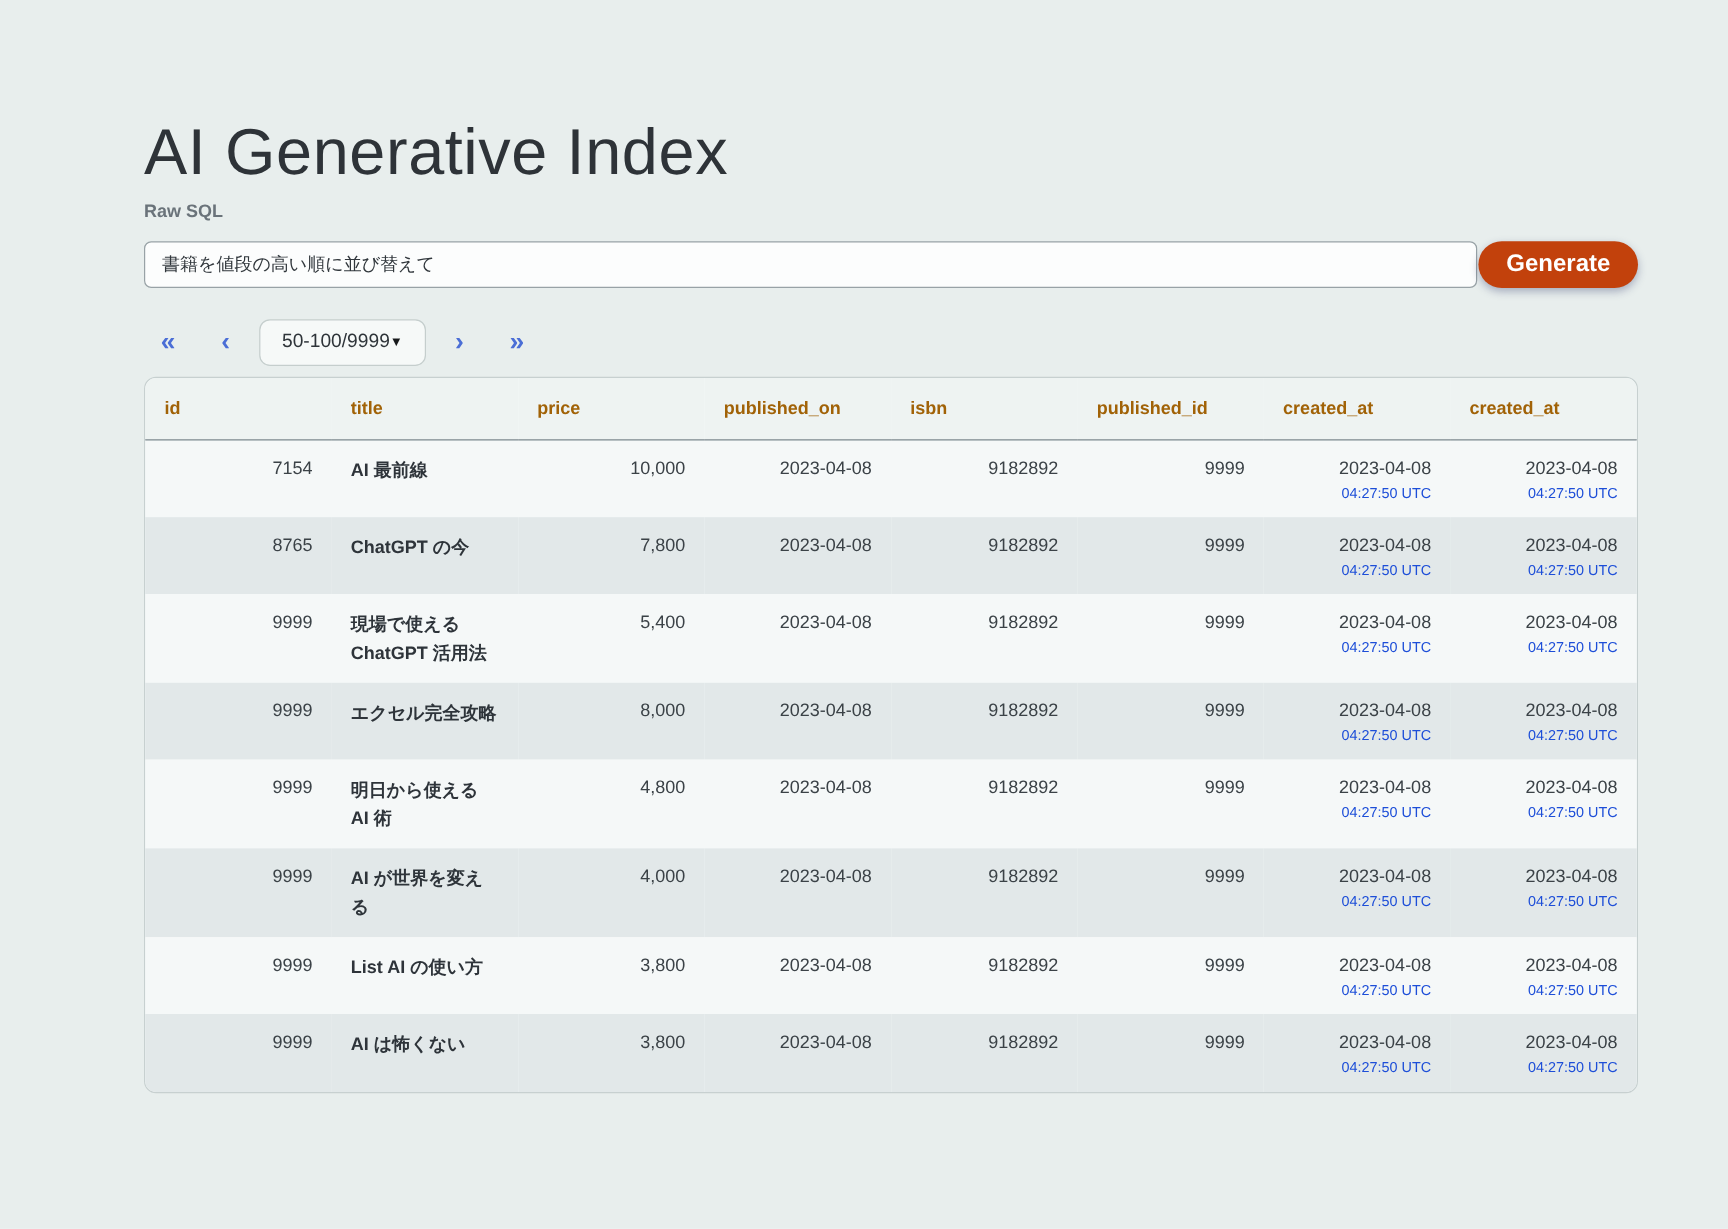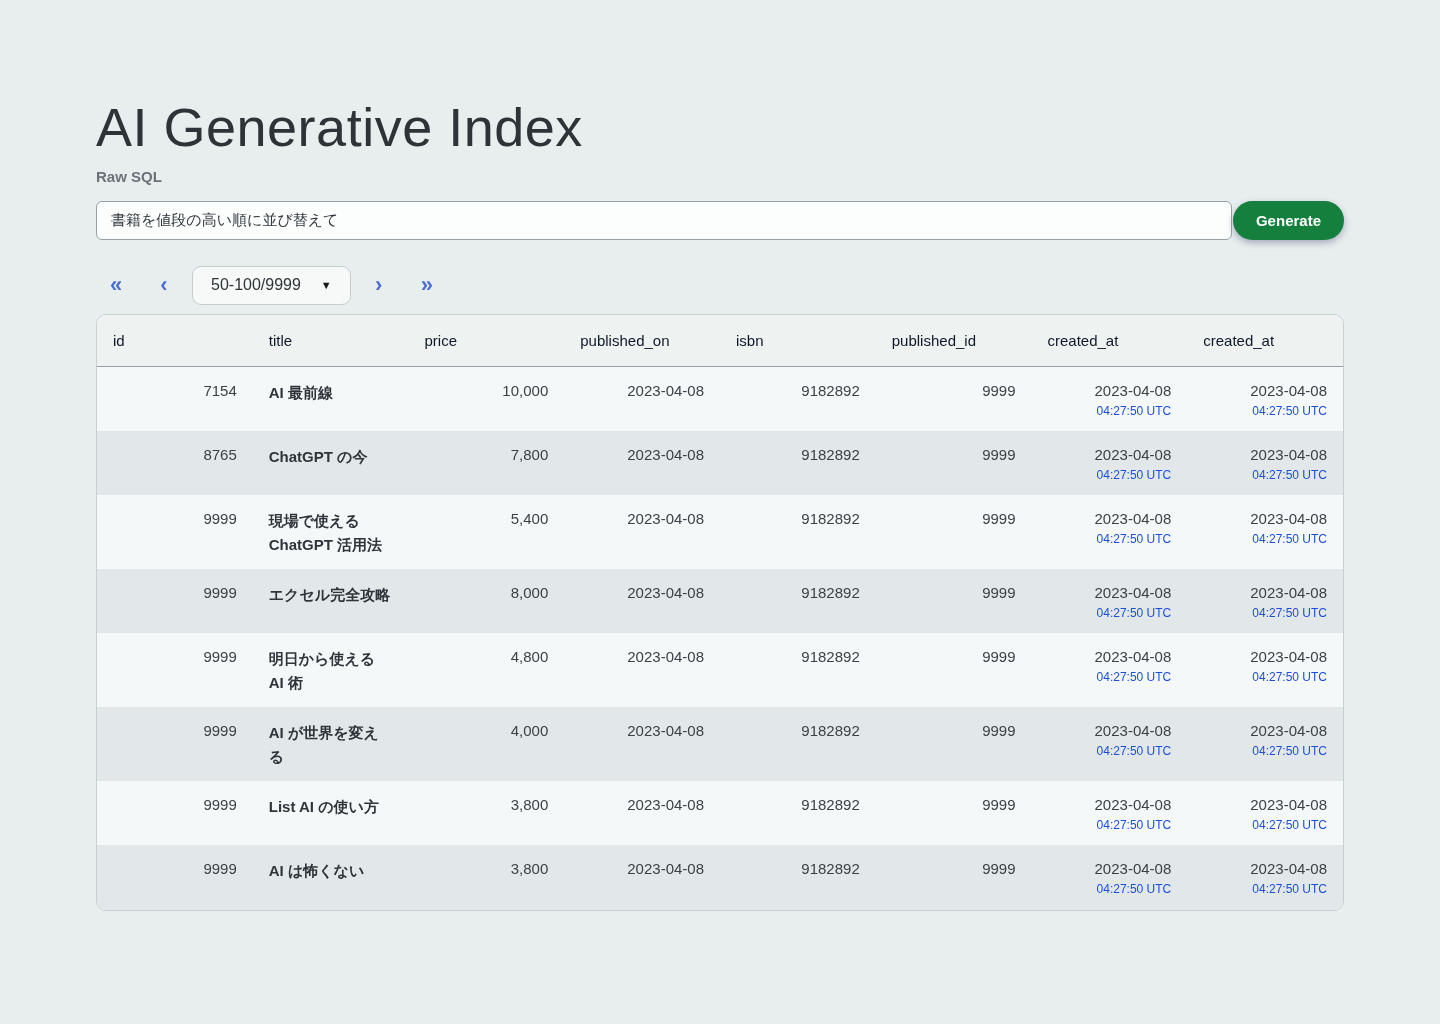--- a/index.html
+++ b/index.html
@@ -2,21 +2,21 @@
 <html><head>
 <meta charset="utf-8">
 <style>
   * { box-sizing: border-box; margin: 0; padding: 0; }
   html, body { width: 1440px; height: 1024px; }
   body {
     background: #e8eeed;
     font-family: "Liberation Sans", "DejaVu Sans", sans-serif;
     color: #343a3f;
   }
-  .page { padding: 96px 96px 0 96px; }
+  .page { padding: 96px 75px 0 96px; margin-left: 24px; }
 
   .page-title {
     font-size: 54px;
     font-weight: 300;
     color: #2e3338;
     line-height: 1.15;
     letter-spacing: 0.5px;
   }
   .subtitle {
     margin-top: 10px;
@@ -36,23 +36,23 @@
     font-size: 15px;
     color: #31373c;
     font-family: inherit;
     outline: none;
   }
   .generate-btn {
     height: 39px;
     padding: 0 23px;
     border: none;
     border-radius: 20px;
-    background: #15803d;
+    background: #c2410c;
     color: #ffffff;
-    font-size: 15px;
+    font-size: 20px;
     font-weight: 700;
     font-family: inherit;
     cursor: pointer;
     box-shadow: 0 3px 7px rgba(40, 50, 100, 0.35);
   }
 
   .generated-sql {
     margin-top: 24px;
     font-size: 17px;
     font-weight: 700;
@@ -71,21 +71,21 @@
     cursor: pointer;
     font-family: inherit;
     line-height: 40px;
     text-align: center;
     padding: 0;
   }
   .pager-arrow + .pager-arrow { margin-left: 8px; }
   .range-btn {
     display: flex;
     align-items: center;
-    gap: 20px;
+    gap: 0;
     height: 39px;
     margin: 0 8px;
     padding: 0 18px;
     background: #f6f9f8;
     border: 1px solid #c5cecd;
     border-radius: 9px;
     font-size: 16px;
     color: #2e3439;
     font-family: inherit;
     cursor: pointer;
@@ -96,23 +96,23 @@
     margin-top: 9px;
     border: 1px solid #c7d0d0;
     border-radius: 10px;
     overflow: hidden;
     background: #f5f8f8;
   }
   table { width: 100%; border-collapse: collapse; font-size: 15px; table-layout: fixed; }
   col { width: 12.5%; }
   thead th {
     text-align: left;
-    font-weight: 400;
+    font-weight: 700;
     font-size: 15px;
-    color: #0f172a;
+    color: #a16207;
     padding: 17px 16px;
     background: #eef3f2;
     border-bottom: 1px solid #96a0a5;
   }
   tbody tr:nth-child(odd)  { background: #f5f8f8; }
   tbody tr:nth-child(even) { background: #e2e8e9; }
   td {
     padding: 14px 16px 12px 16px;
     vertical-align: top;
     color: #3b4247;

